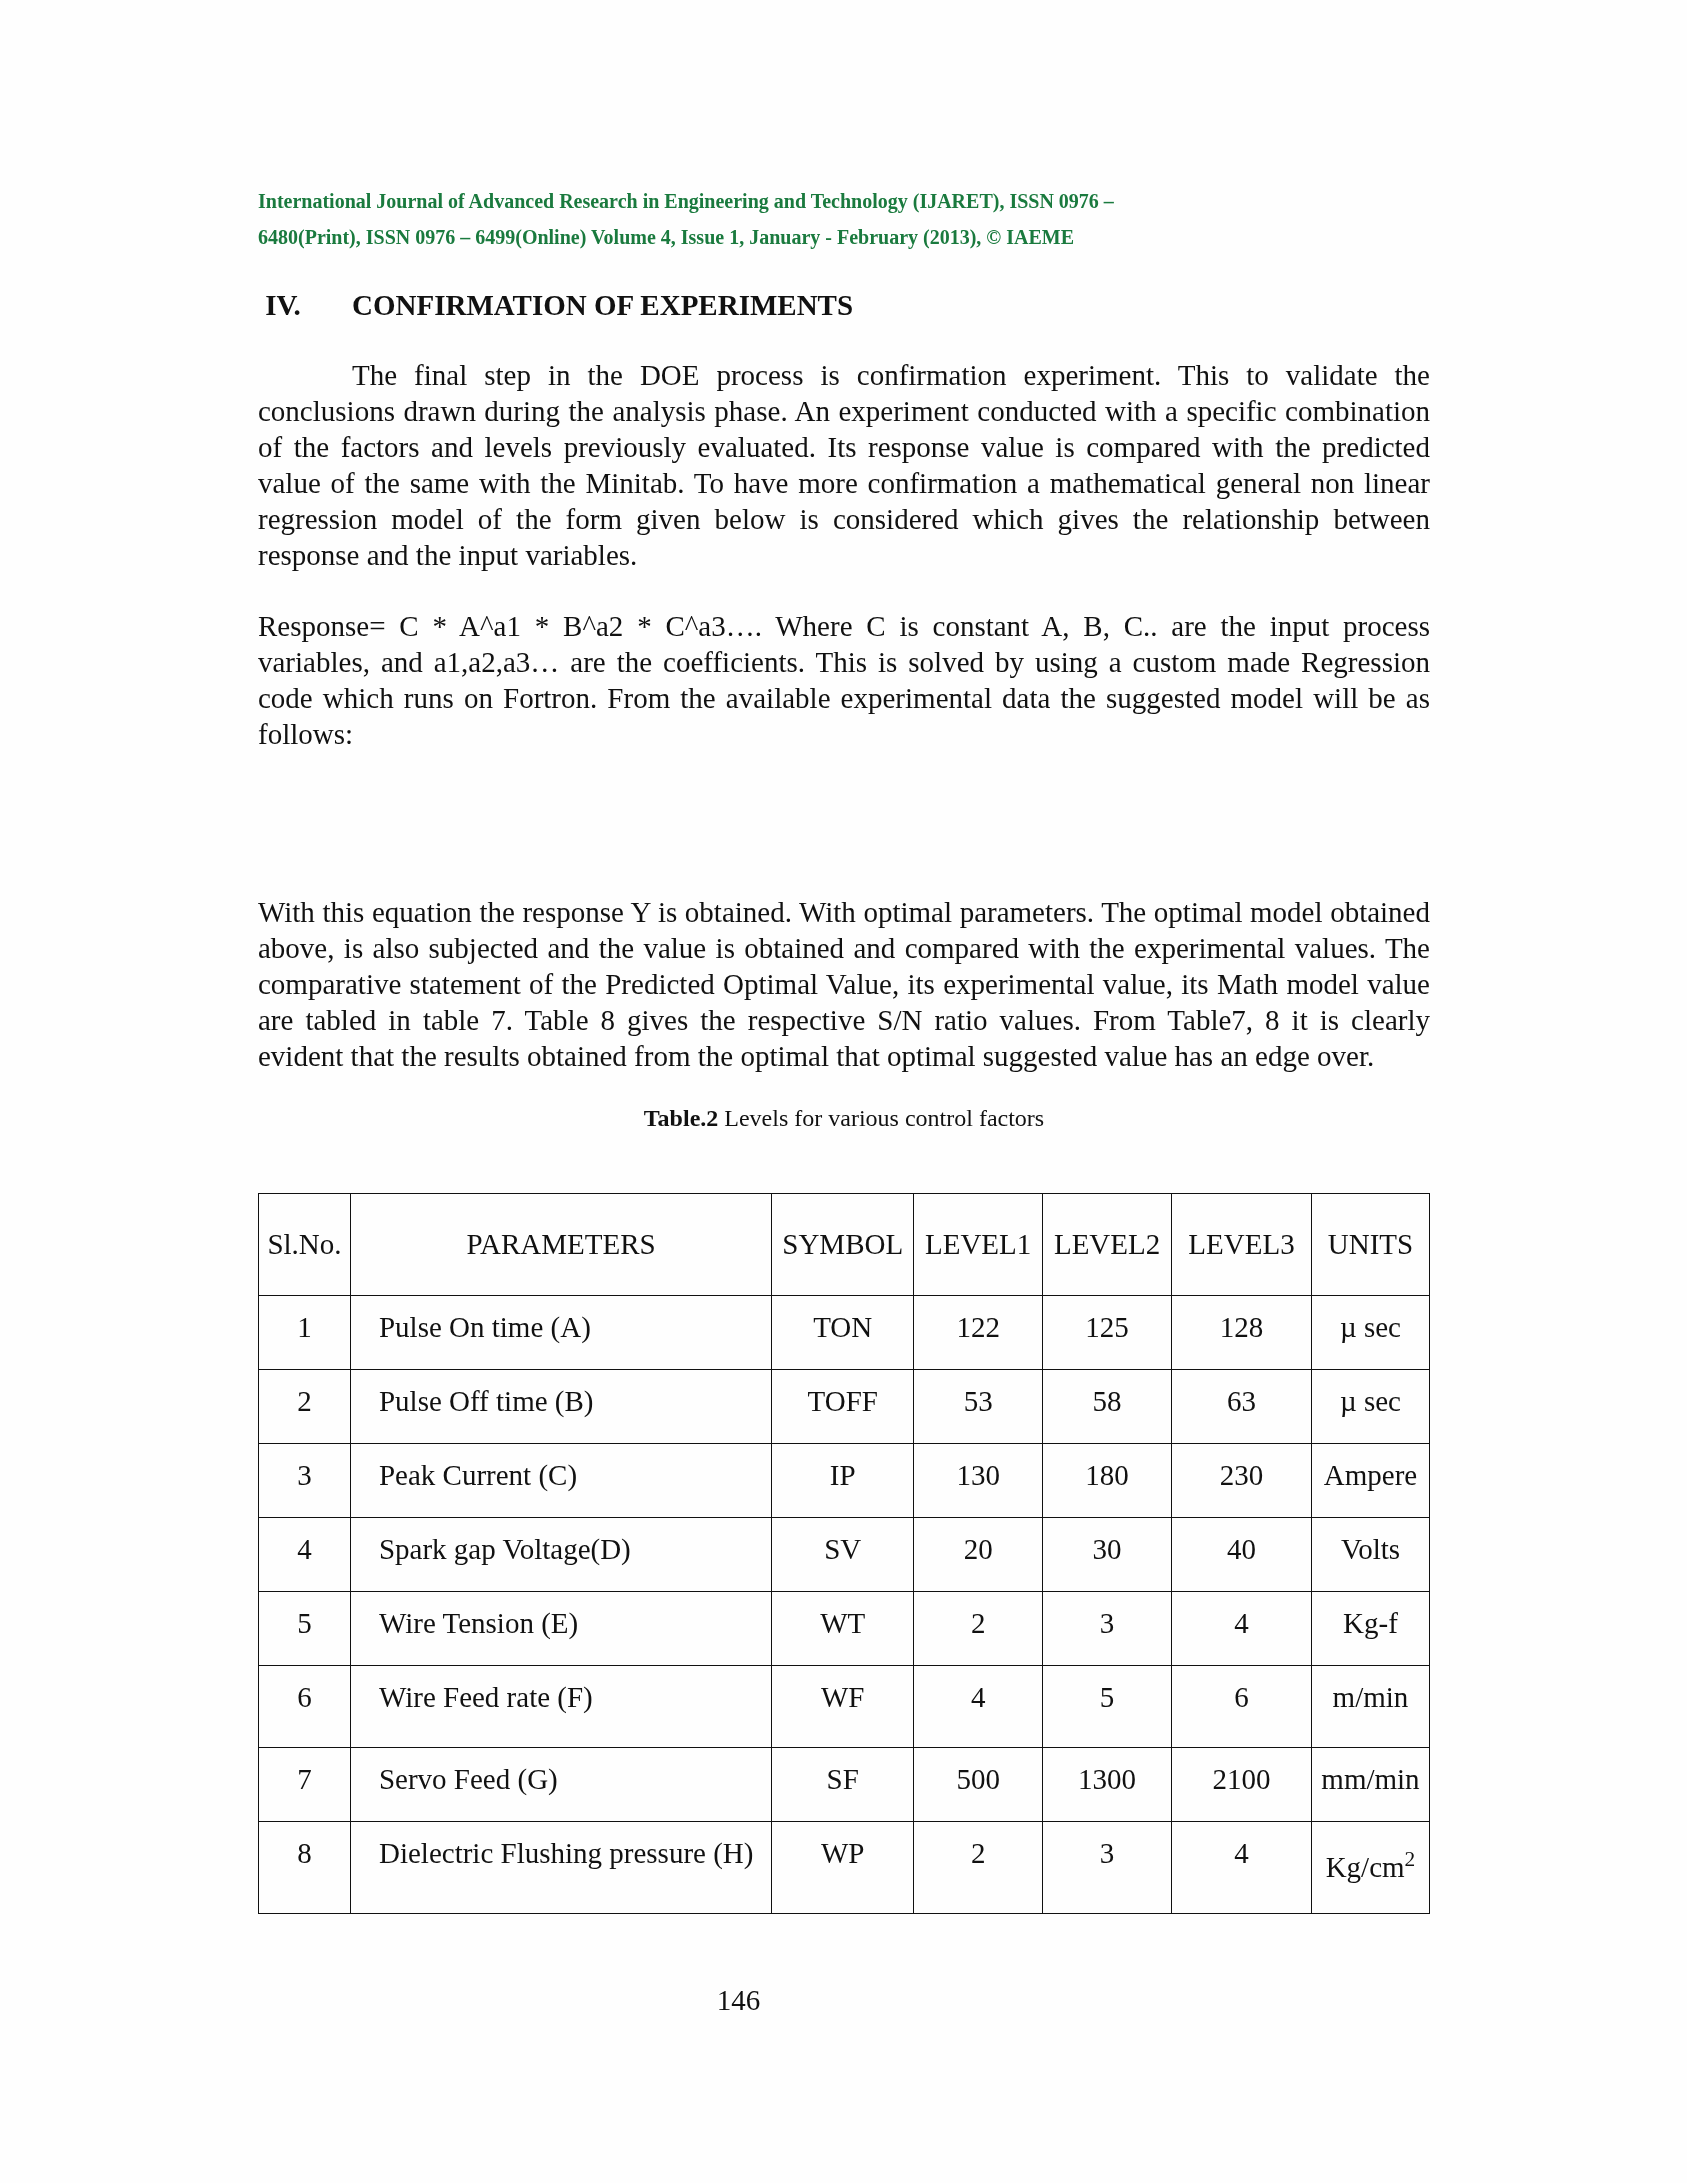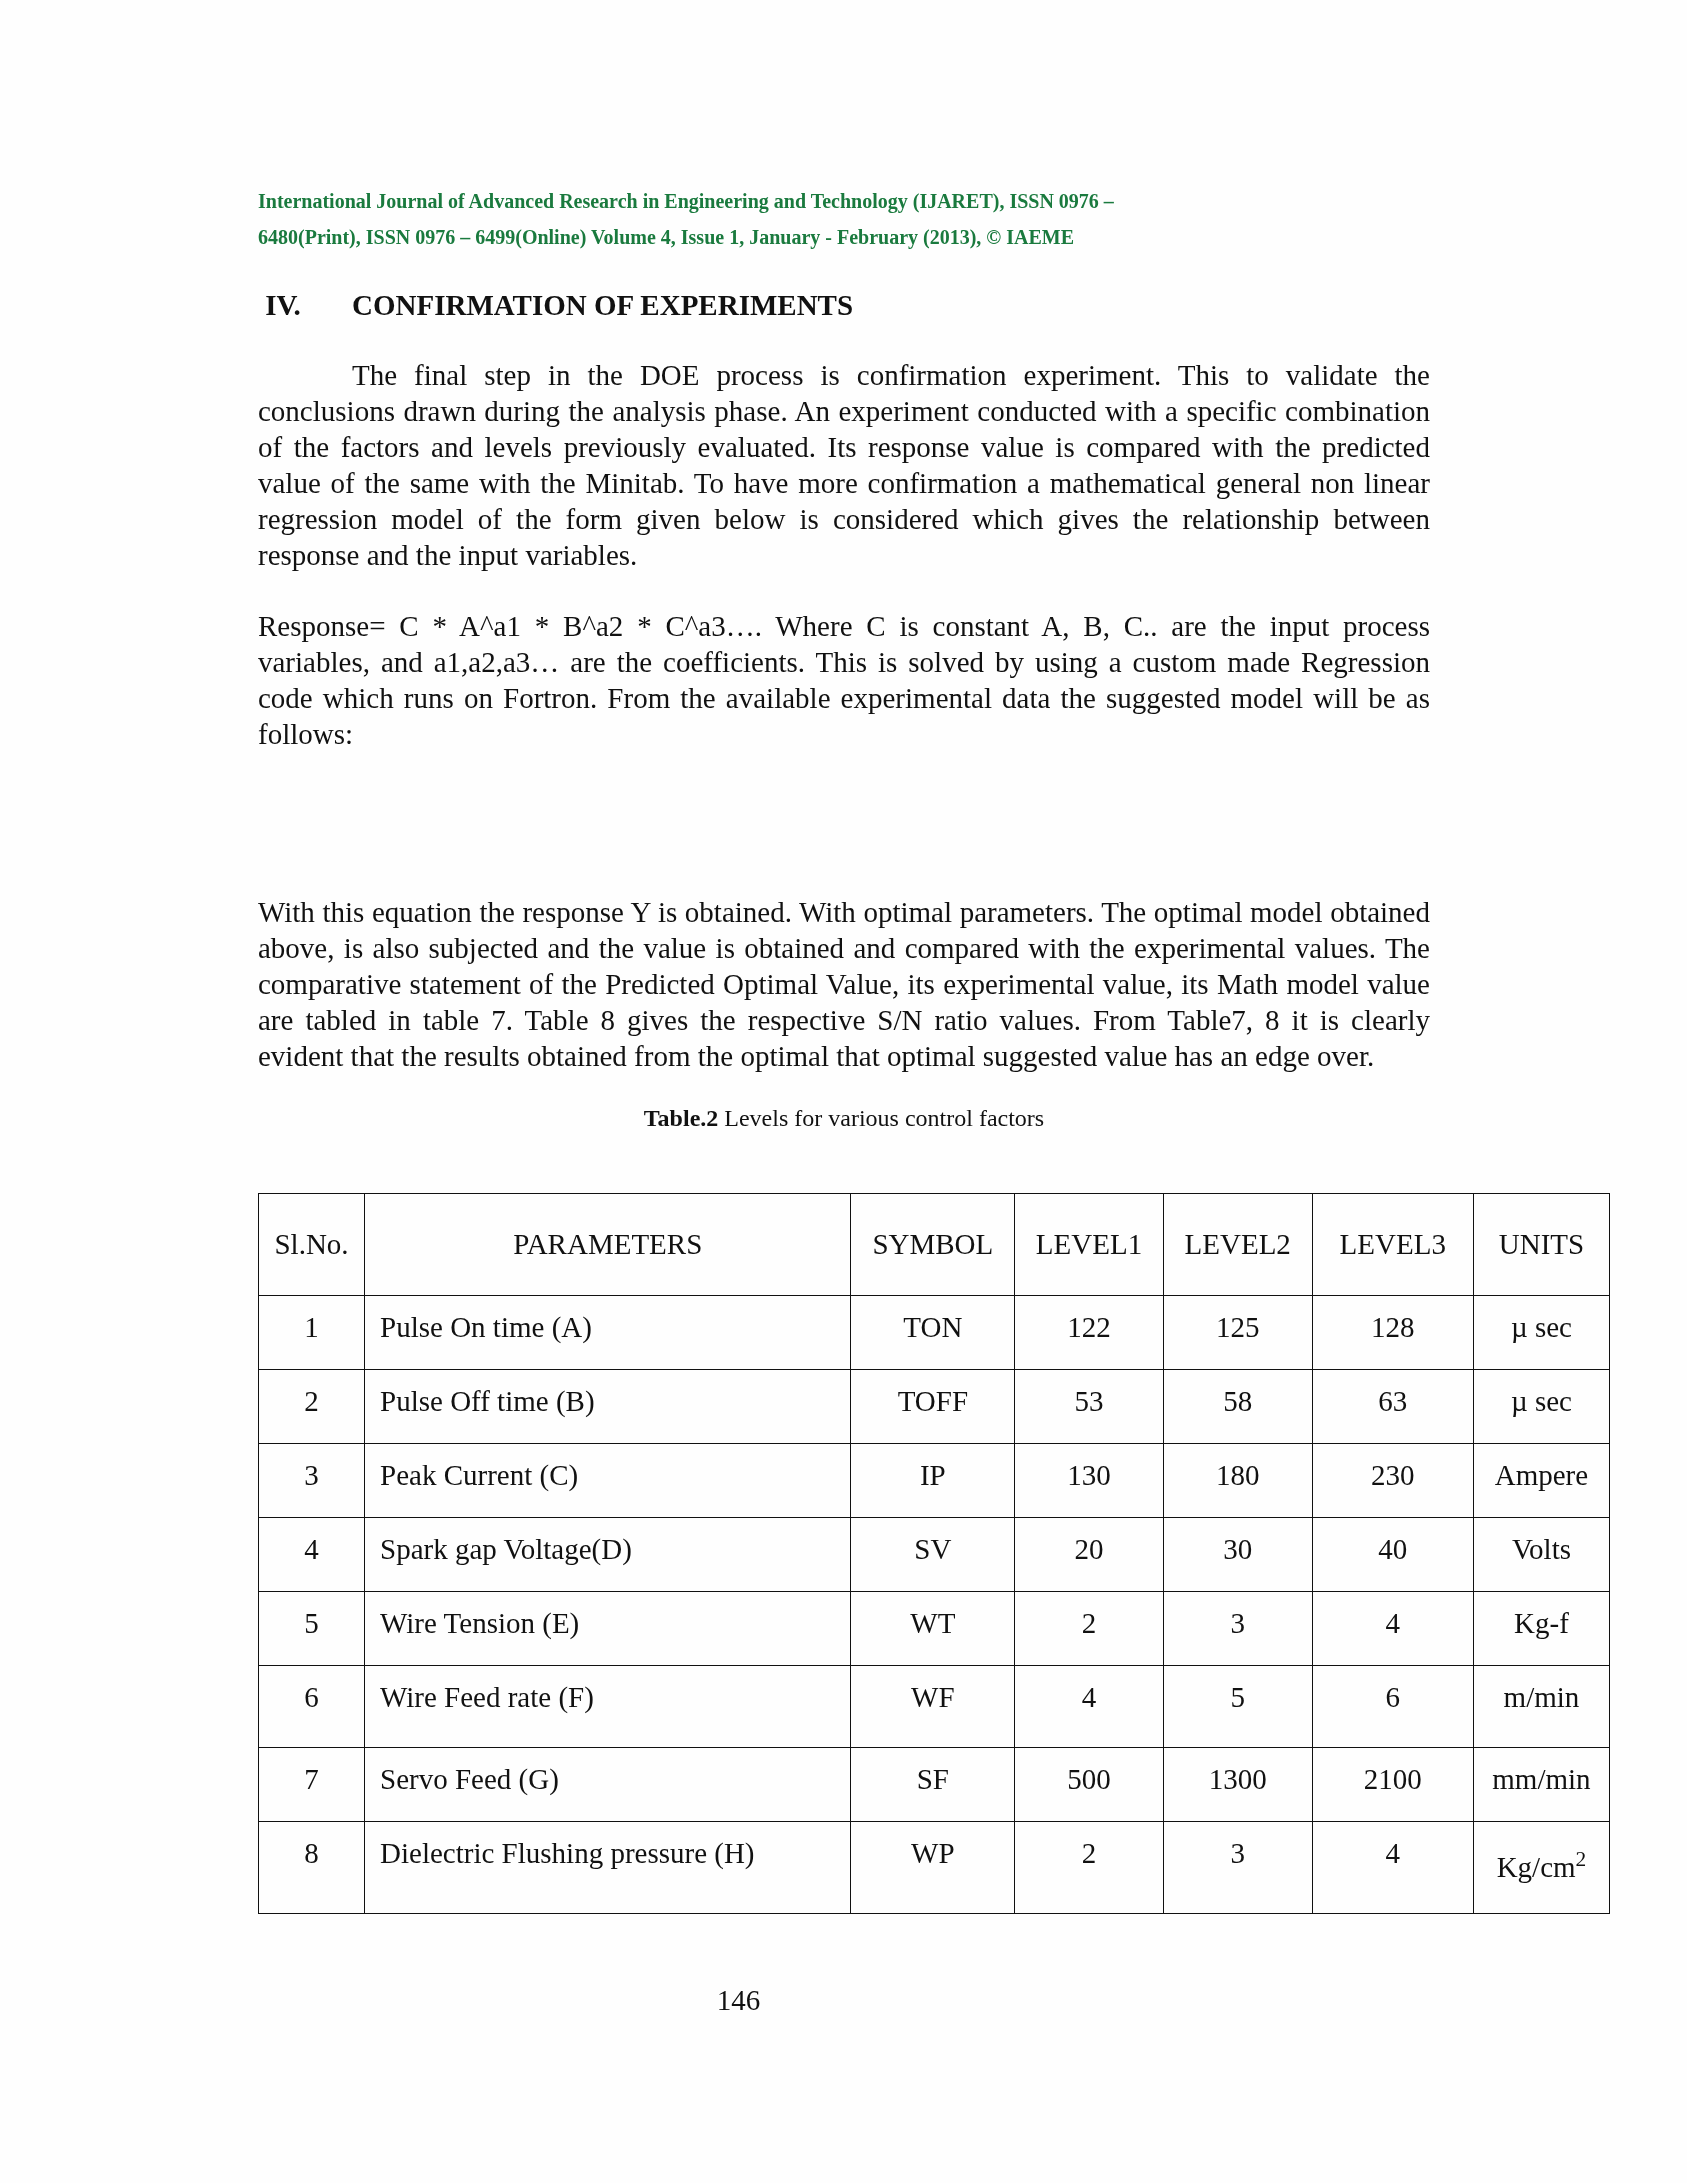--- a/index.html
+++ b/index.html
@@ -6,25 +6,25 @@
   body { width:1687px; height:2183px; position:relative; font-family:"Liberation Serif", serif; color:#111; }
   .page { position:absolute; left:0; top:0; width:1687px; height:2183px; }
   .journal-header { position:absolute; left:258px; top:183px; width:1172px; color:#1a7a3e; font-weight:bold; font-size:20px; line-height:36px; text-align:justify; }
   .section-heading { position:absolute; left:214px; top:287px; font-weight:bold; font-size:29px; line-height:36px;text-align:center; }
   .section-heading .num { display:inline-block; width:138px; }
   .para { position:absolute; left:258px; width:1172px; font-size:29px; line-height:36px; text-align:justify; }
   .para.indent { text-indent:94px; }
   .equation { position:absolute; left:258px; top:787px; width:1172px; font-size:29px; line-height:36px; font-weight:bold; }
   .caption { position:absolute; left:258px; top:1100px; width:1172px; text-align:center; font-size:24px; line-height:36px; }
   .caption b { font-weight:bold; }
-  table.levels { position:absolute; left:258px; top:1193px; width:1352px; border-collapse:collapse; font-size:29px; }
+  table.levels { position:absolute; left:258px; top:1193px; width:1172px; border-collapse:collapse; font-size:29px; }
   table.levels td, table.levels th { border:1.6px solid #111; font-weight:normal; padding:0 3.3px; }
   table.levels th { height:101px; text-align:center; }
   table.levels td { height:74px; vertical-align:top; padding-top:15px; text-align:center; box-sizing:border-box; }
-  table.levels td.param { text-align:left; padding-left:15px; }
+  table.levels td.param { text-align:left; padding-left:28px; }
   table.levels tr.tall td { height:82px; }
   table.levels tr.last td { height:92px; }
   .page-number { position:absolute; left:0; width:1477px; top:1984px; text-align:center; font-size:29px; }
   sup { font-size:21.4px; }
 </style>
 </head>
 <body>
 
 <div class="page">
 

